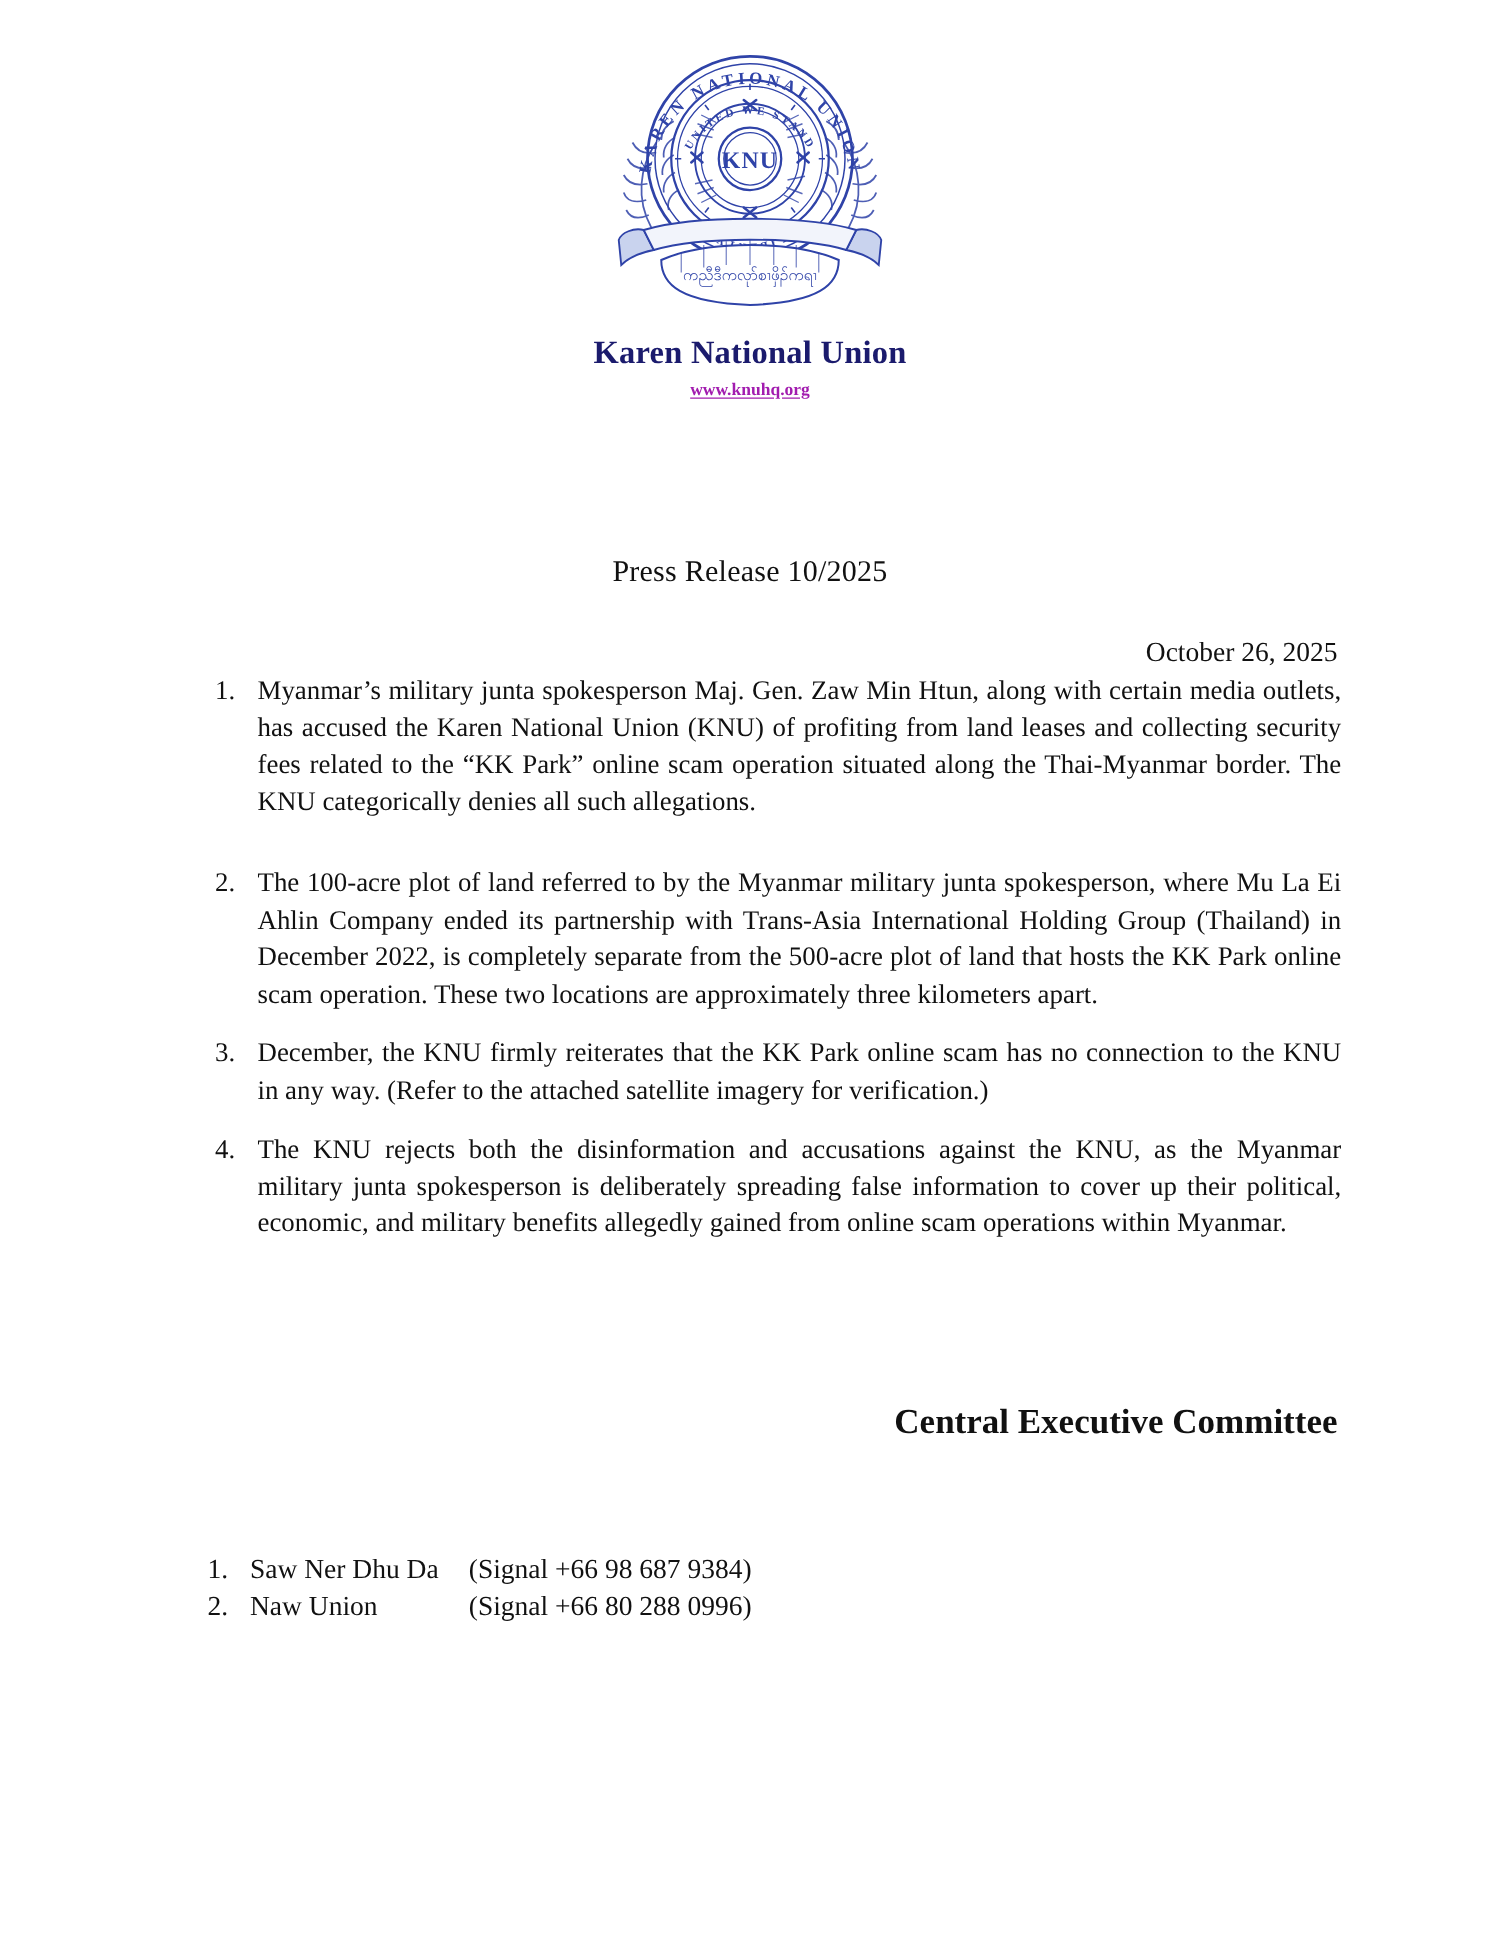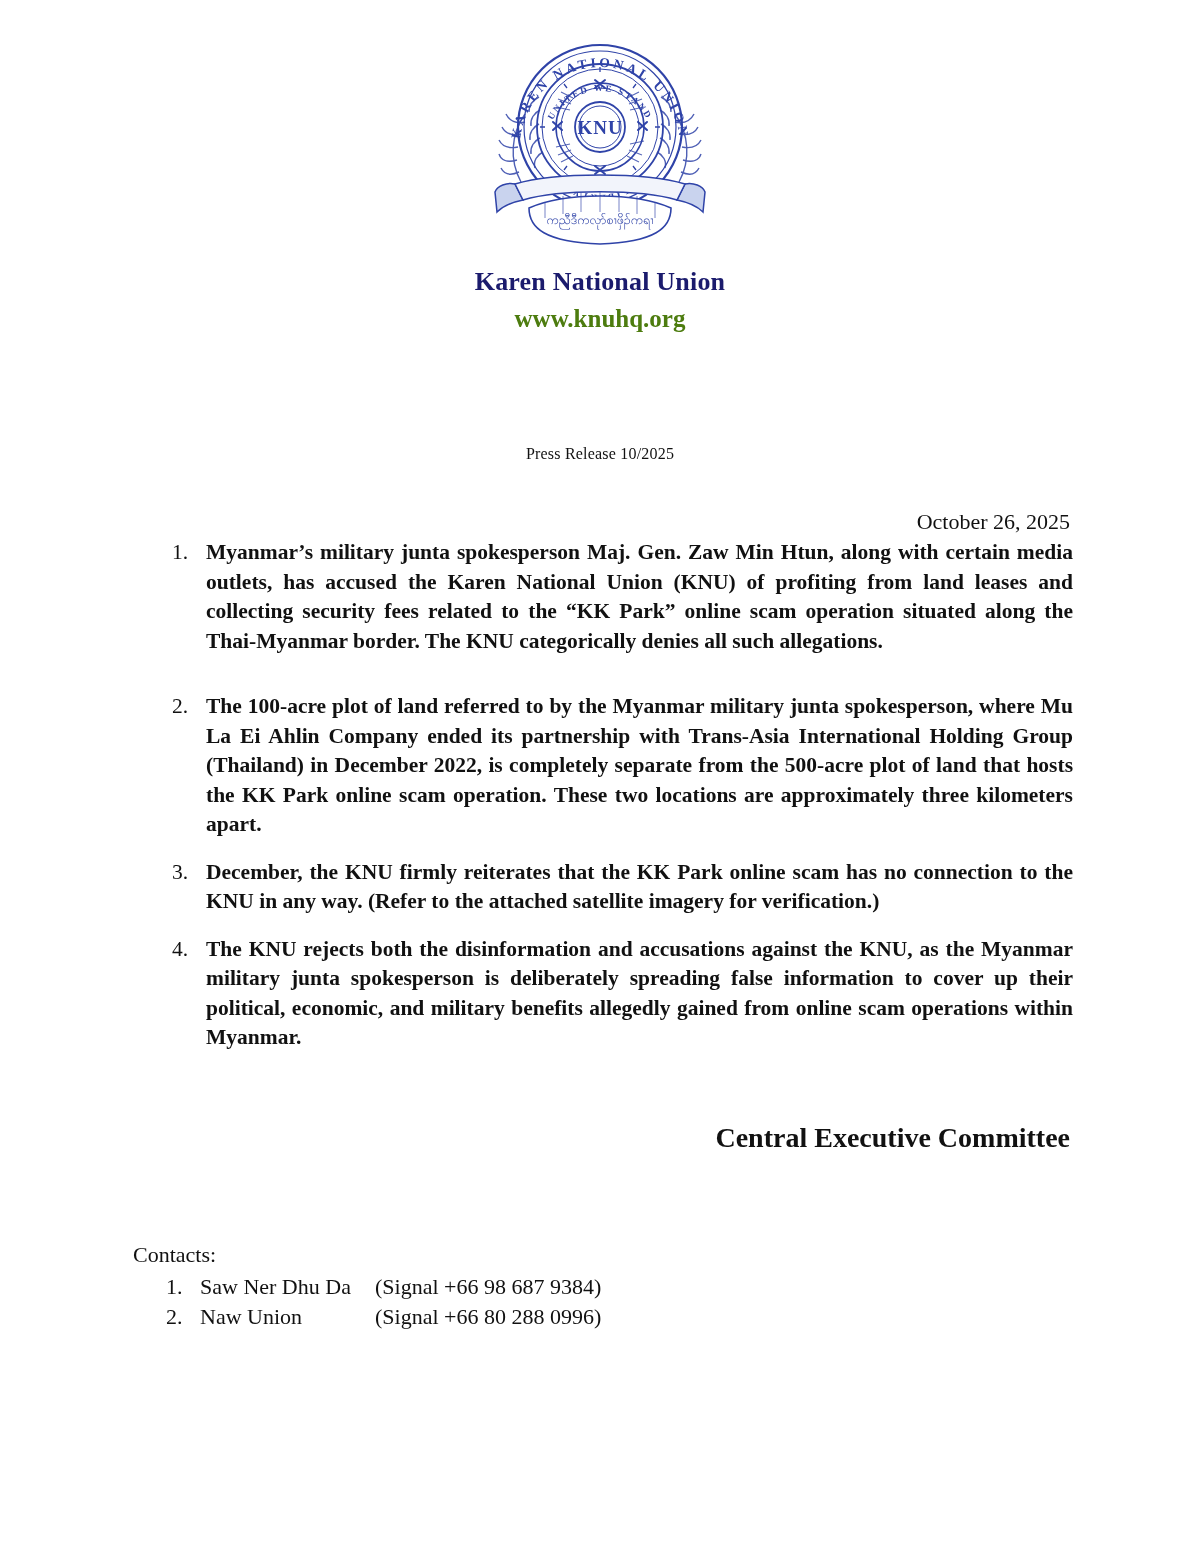--- a/index.html
+++ b/index.html
@@ -39,35 +39,36 @@
   }
   .letterhead .org-line {
     font-size: 26px;
     font-weight: bold;
     line-height: 35px;
     letter-spacing: 0.2px;
   }
   .letterhead .url {
     display: inline-block;
     margin-top: 6px;
-    font-size: 25px;
+    font-size: 14px;
     font-weight: bold;
-    color: #4d7c0f;
+    color: #a21caf;
+    text-decoration: underline;
     text-underline-offset: 2px;
     cursor: pointer;
   }
 
   
   .press-title {
     position: absolute;
     top: 445px;
     left: 0;
     width: 1200px;
     text-align: center;
-    font-size: 16px;
+    font-size: 24px;
     color: #111111;
     letter-spacing: 0.2px;
   }
 
   
   .doc-date {
     position: absolute;
     top: 493px;
     right: 130px;
     font-size: 22px;
@@ -95,21 +96,20 @@
     flex: 0 0 38px;
     text-align: left;
     padding-left: 4px;
     box-sizing: border-box;
   }
   .item-text {
     flex: 1 1 auto;
     text-align: justify;
     text-justify: inter-word;
     hyphens: none;
-    font-weight: bold;
   }
 
   
   .signature {
     position: absolute;
     top: 1123px;
     right: 130px;
     text-align: right;
     font-size: 28px;
     font-weight: bold;
@@ -255,21 +255,20 @@
     <div class="item-num">4.</div>
     <div class="item-text">The KNU rejects both the disinformation and accusations against the KNU, as the Myanmar military junta spokesperson is deliberately spreading false information to cover up their political, economic, and military benefits allegedly gained from online scam operations within Myanmar.</div>
   </div>
 </div>
 
 <div class="signature">
   <div>Central Executive Committee</div>
 </div>
 
 <div class="contacts">
-  <div class="contacts-heading">Contacts:</div>
   <div class="contact-row">
     <span class="contact-num">1.</span>
     <span class="contact-name">Saw Ner Dhu Da</span>
     <span class="contact-signal">(Signal +66 98 687 9384)</span>
   </div>
   <div class="contact-row">
     <span class="contact-num">2.</span>
     <span class="contact-name">Naw Union</span>
     <span class="contact-signal">(Signal +66 80 288 0996)</span>
   </div>

